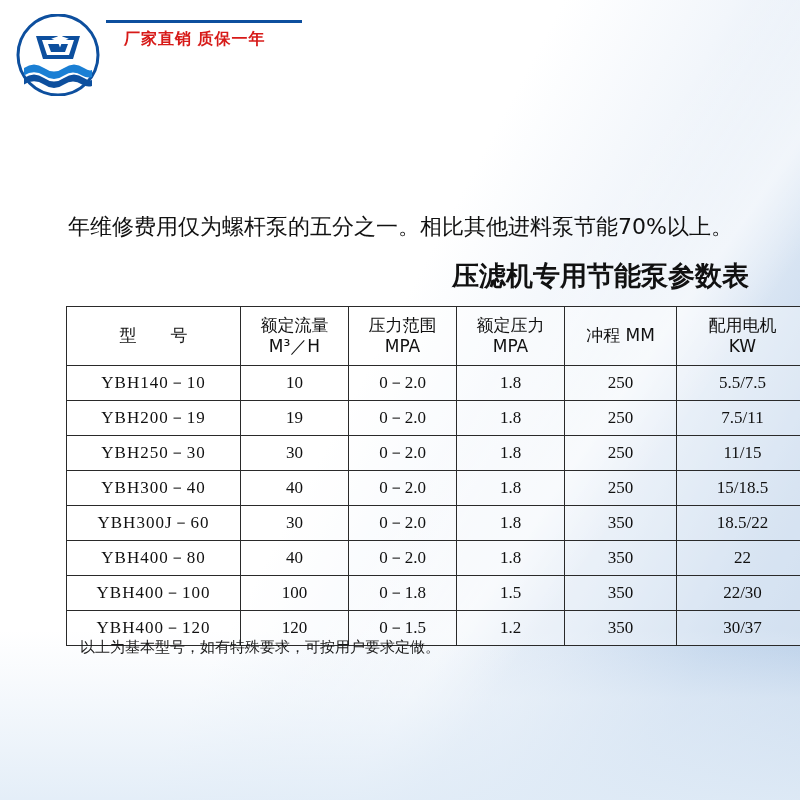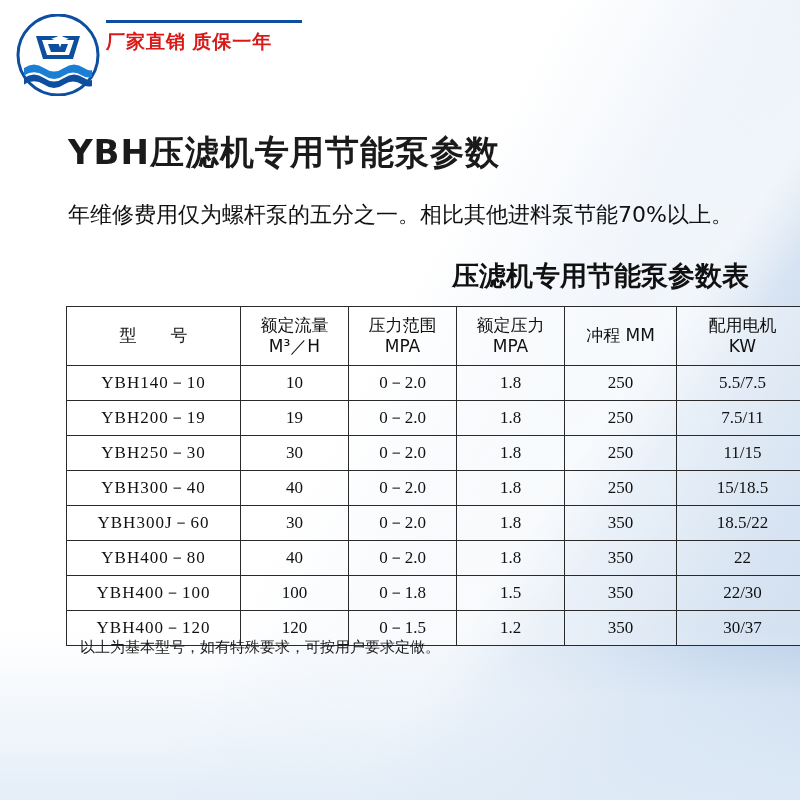--- a/index.html
+++ b/index.html
@@ -58,25 +58,26 @@
     font-family: "DejaVu Sans", sans-serif;
     font-size: 40px;
     font-weight: bold;
     color: #0d4f9e;
     letter-spacing: 2px;
     line-height: 1.05;
     white-space: nowrap;
   }
   .brand-sub {
     margin-top: 6px;
-    font-size: 19px;
+    font-size: 16px;
     font-weight: bold;
     color: #d71a18;
     letter-spacing: 1px;
     white-space: nowrap;
+    margin-left: 18px;
   }
   .brand-rule {
     height: 3px;
     background: #0d4f9e;
     margin-top: 2px;
     width: 196px;
   }
 
   
   .title {
@@ -86,21 +87,21 @@
     font-family: "DejaVu Sans", sans-serif;
     font-size: 34px;
     font-weight: bold;
     color: #1a1a1a;
     letter-spacing: 1px;
     white-space: nowrap;
   }
   .subtitle {
     position: absolute;
     left: 68px;
-    top: 200px;
+    top: 212px;
     font-family: "DejaVu Sans", sans-serif;
     font-size: 22px;
     color: #111111;
     white-space: nowrap;
   }
   .table-caption {
     position: absolute;
     left: 452px;
     top: 258px;
     font-family: Liberation Serif, serif;
@@ -172,21 +173,20 @@
         <path d="M8 54 q10 -7 20 0 q10 7 20 0 q10 -7 20 0 q5 3.5 8 2 v7 q-5 1.5 -10 -1.5 q-9 -6 -18 0 q-10 7 -20 0 q-10 -6.5 -20 0 z" fill="#1a7fd4"></path>
         <path d="M8 64 q10 -7 20 0 q10 7 20 0 q10 -7 20 0 q5 3.5 8 2 v6 q-5 1.5 -10 -1.5 q-9 -6 -18 0 q-10 7 -20 0 q-10 -6.5 -20 0 z" fill="#0d4f9e"></path>
       </svg>
     </div>
     <div class="logo-text">
       <div class="brand-rule"></div>
       <div class="brand-sub">厂家直销 质保一年</div>
     </div>
   </div>
 
-  <div class="title">YBH压滤机专用节能泵参数</div>
   <div class="subtitle">年维修费用仅为螺杆泵的五分之一。相比其他进料泵节能70%以上。</div>
   <div class="table-caption">压滤机专用节能泵参数表</div>
 
   <div class="table-wrap">
     <table class="spec">
       <colgroup>
         <col style="width:174px">
         <col style="width:108px">
         <col style="width:108px">
         <col style="width:108px">

